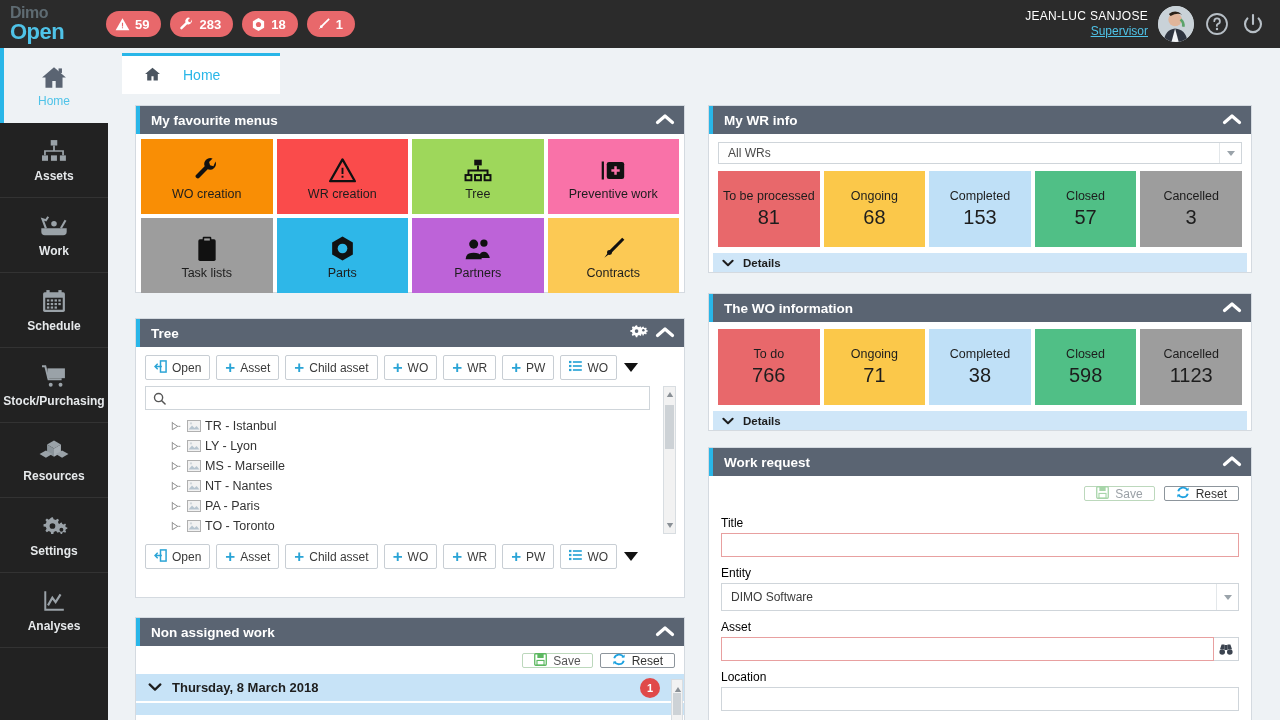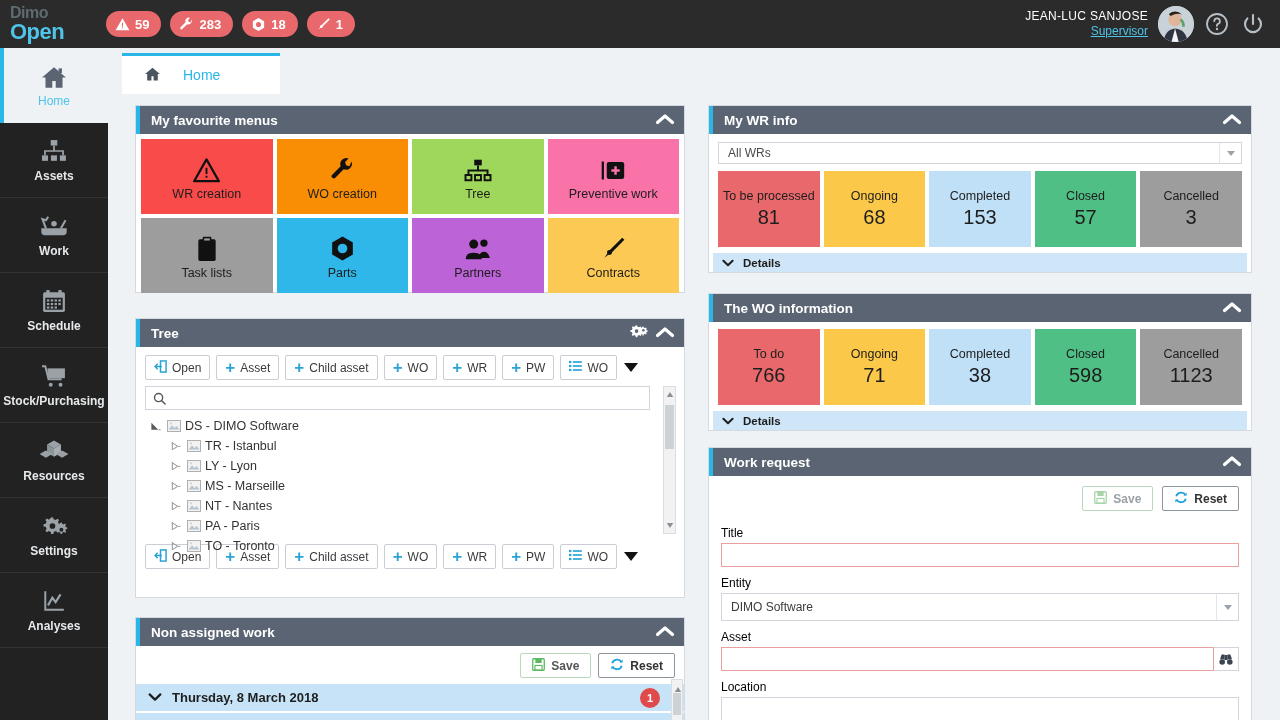--- a/index.html
+++ b/index.html
@@ -115,22 +115,22 @@
     background:#f2f2f2; border:1px solid #d8dde1;
   }
   .vscroll .thumb{ position:absolute; left:1px; top:18px; width:9px; height:44px; background:#cdd2d6;}
   .vscroll .up,.vscroll .dn{ position:absolute; left:0; width:11px; height:13px; display:flex;align-items:center;justify-content:center;}
   .vscroll .up{ top:1px;} .vscroll .dn{ bottom:1px;}
 
   
   #nonassigned{ position:absolute; left:135px; top:617px; width:550px; height:110px; }
   .na-actions{ display:flex; justify-content:flex-end; gap:7px; padding:7px 9px 6px 0; }
   .gbtn{
-    border:1px solid #bcd8bc;background:#fff;height:25px;border-radius:2px;display:flex;align-items:center;
-    gap:6px;padding:0 11px;font-size:12px;color:#555;font-weight:bold;
+    border:1px solid #bcd8bc;background:#fff;height:15px;border-radius:2px;display:flex;align-items:center;
+    gap:6px;padding:0 11px;font-size:12px;color:#555;
   }
   .gbtn.reset{ border:1px solid #8d959c; color:#333;}
   .na-row{
     background:#c7e3f7; height:29px; display:flex;align-items:center;gap:10px;padding-left:12px;
     border-bottom:2px solid #fff; position:relative;
   }
   .na-row .dlabel{ font-weight:bold; font-size:13px; color:#1e1e1e;}
   .na-count{
     position:absolute; right:24px; top:50%; transform:translateY(-50%);
     width:20px;height:20px;border-radius:50%;background:#e04a4a;color:#fff;font-size:11px;
@@ -380,37 +380,37 @@
       <span class="head-actions">
         <span class="chev-up">
           <svg width="20" height="14" viewBox="0 0 20 14">
               <path d="M2.5 10.5 10 4l7.5 6.5" stroke="#fff" stroke-width="3.2" fill="none" stroke-linecap="round" stroke-linejoin="round"></path>
             </svg>
         </span>
       </span>
     </div>
     <div class="fav-grid">
 
+      <div class="fav-tile" style="background:#f98e05">
+        <span class="fico">
+          <svg width="27" height="26" viewBox="0 0 24 24">
+              <path fill="#111" d="M20.3 4.1a5.6 5.6 0 0 1-7.2 7.3L5.6 18.9a2 2 0 1 1-2.8-2.8l7.5-7.5a5.6 5.6 0 0 1 7.3-7.2l-3.2 3.2.9 3.1 3.1.9z"></path>
+            </svg>
+        </span>
+        <span>WO creation</span>
+      </div>
+
       <div class="fav-tile" style="background:#fa4b4b">
         <span class="fico">
           <svg width="29" height="26" viewBox="0 0 24 22">
               <path d="M12 2 22.5 20.5H1.5z" fill="none" stroke="#111" stroke-width="1.9" stroke-linejoin="round"></path>
               <path fill="#111" d="M11.2 9h1.6v5.4h-1.6zM11.2 15.8h1.6v1.7h-1.6z"></path>
             </svg>
         </span>
         <span>WR creation</span>
-      </div>
-
-      <div class="fav-tile" style="background:#f98e05">
-        <span class="fico">
-          <svg width="27" height="26" viewBox="0 0 24 24">
-              <path fill="#111" d="M20.3 4.1a5.6 5.6 0 0 1-7.2 7.3L5.6 18.9a2 2 0 1 1-2.8-2.8l7.5-7.5a5.6 5.6 0 0 1 7.3-7.2l-3.2 3.2.9 3.1 3.1.9z"></path>
-            </svg>
-        </span>
-        <span>WO creation</span>
       </div>
 
       <div class="fav-tile" style="background:#9ed75b">
         <span class="fico">
           <svg width="28" height="25" viewBox="0 0 24 22">
               <rect x="8.7" y="1.5" width="6.6" height="5" fill="#111"></rect>
               <rect x="1" y="15" width="5.2" height="4.6" fill="none" stroke="#111" stroke-width="1.7"></rect>
               <rect x="9.4" y="15" width="5.2" height="4.6" fill="none" stroke="#111" stroke-width="1.7"></rect>
               <rect x="17.8" y="15" width="5.2" height="4.6" fill="none" stroke="#111" stroke-width="1.7"></rect>
               <path d="M12 6.5v4.5M3.6 15v-4h16.8v4" stroke="#111" stroke-width="1.7" fill="none"></path>
@@ -547,36 +547,20 @@
         <span class="sico">
           <svg width="13" height="13" viewBox="0 0 14 14">
               <circle cx="6" cy="6" r="4.4" fill="none" stroke="#555" stroke-width="1.5"></circle>
               <path d="M9.4 9.4 13 13" stroke="#555" stroke-width="1.6" stroke-linecap="round"></path>
             </svg>
         </span>
         <input value="" placeholder="" style="">
       </div>
 
       <div class="tree-list">
-        <div class="tnode root">
-          <span class="tgl">
-            <svg width="11" height="11" viewBox="0 0 12 12">
-                <path d="M1.5 9.5 9 9.5 1.5 2z" fill="#5a5a5a"></path>
-                <path d="M9.5 9.5h2" stroke="#777" stroke-width="1"></path>
-              </svg>
-          </span>
-          <span class="timg">
-            <svg width="14" height="12" viewBox="0 0 14 12">
-                <rect x="0.5" y="0.5" width="13" height="11" fill="#f2f2f2" stroke="#b0b0b0"></rect>
-                <path d="M1.5 9.5 5 5.5l2.5 2.5L9.5 6l3 3.5z" fill="#b6c4cf"></path>
-                <circle cx="4" cy="3.4" r="1.1" fill="#cfd6db"></circle>
-              </svg>
-          </span>
-          <span>DS - DIMO Software</span>
-        </div>
 
         <div class="tnode child">
           <span class="tgl">
               <svg width="11" height="11" viewBox="0 0 12 12">
                 <path d="M2.5 2 2.5 9.5 8.5 5.8z" fill="none" stroke="#888" stroke-width="1"></path>
                 <path d="M2.5 1v1M9 5.8h2.3" stroke="#888" stroke-width="1"></path>
               </svg>
             </span>
           <span class="timg">
               <svg width="14" height="12" viewBox="0 0 14 12">

